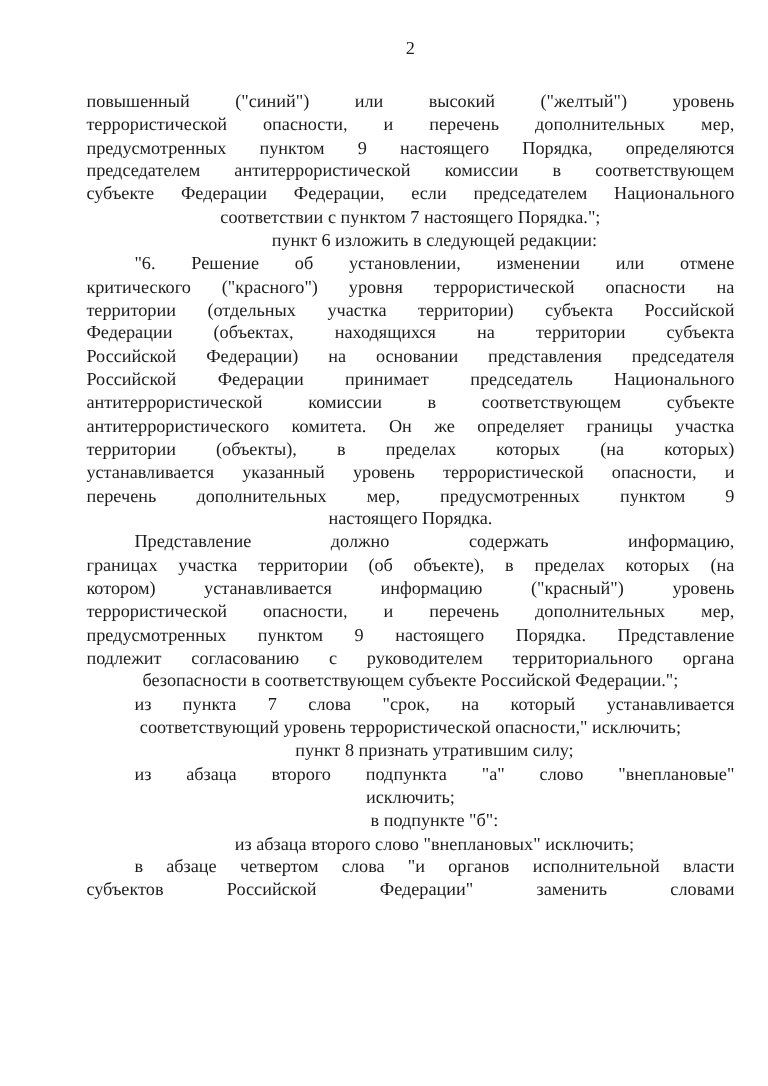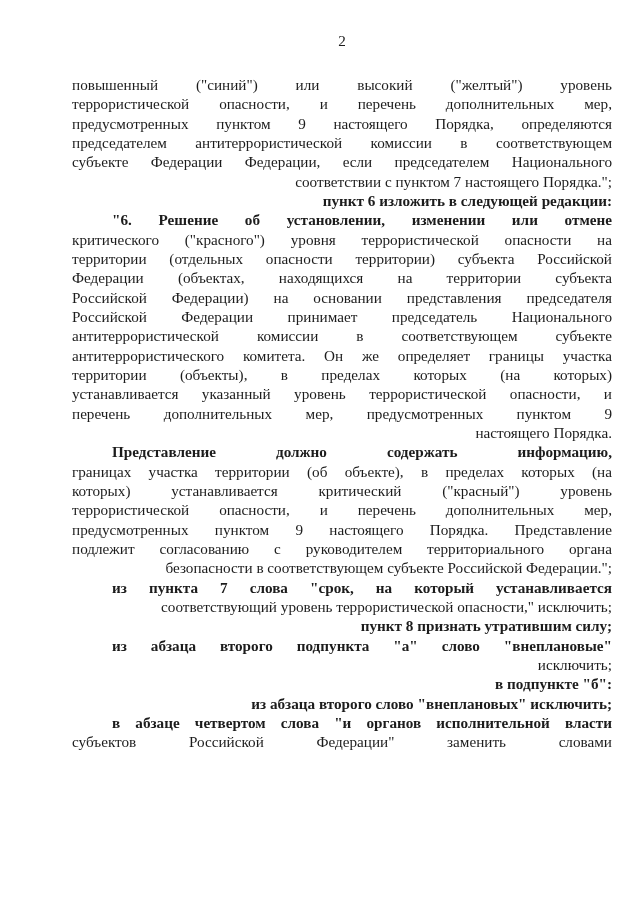--- a/index.html
+++ b/index.html
@@ -21,56 +21,56 @@
   .pageno {
     font-size: 15.2px;
     line-height: 19px;
     text-align: center;
     margin-bottom: 25px;
   }
   .text {
     font-size: 15.2px;
     line-height: 19.33px;
   }
-  .ln { text-align: right; }
+  .ln { text-align: center; }
   .ln.j {
     text-align: justify;
     text-align-last: justify;
   }
-  .ln.ind { padding-left: 40px; font-weight: bold; }
+  .ln.ind { padding-left: 40px; }
 </style>
 </head>
 <body>
 
 <div class="page">
   <div class="content">
     <div class="pageno">2</div>
     <div class="text">
       <div class="ln j">повышенный ("синий") или высокий ("желтый") уровень</div>
       <div class="ln j">террористической опасности, и перечень дополнительных мер,</div>
       <div class="ln j">предусмотренных пунктом 9 настоящего Порядка, определяются</div>
       <div class="ln j">председателем антитеррористической комиссии в соответствующем</div>
       <div class="ln j">субъекте Федерации Федерации, если председателем Национального</div>
       <div class="ln">соответствии с пунктом 7 настоящего Порядка.";</div>
       <div class="ln ind">пункт 6 изложить в следующей редакции:</div>
       <div class="ln j ind">"6. Решение об установлении, изменении или отмене</div>
       <div class="ln j">критического ("красного") уровня террористической опасности на</div>
-      <div class="ln j">территории (отдельных опасности территории) субъекта Российской</div>
+      <div class="ln j">территории (отдельных участка территории) субъекта Российской</div>
       <div class="ln j">Федерации (объектах, находящихся на территории субъекта</div>
       <div class="ln j">Российской Федерации) на основании представления председателя</div>
       <div class="ln j">Российской Федерации принимает председатель Национального</div>
       <div class="ln j">антитеррористической комиссии в соответствующем субъекте</div>
       <div class="ln j">антитеррористического комитета. Он же определяет границы участка</div>
       <div class="ln j">территории (объекты), в пределах которых (на которых)</div>
       <div class="ln j">устанавливается указанный уровень террористической опасности, и</div>
       <div class="ln j">перечень дополнительных мер, предусмотренных пунктом 9</div>
       <div class="ln">настоящего Порядка.</div>
       <div class="ln j ind">Представление должно содержать информацию,</div>
       <div class="ln j">границах участка территории (об объекте), в пределах которых (на</div>
-      <div class="ln j">которых) устанавливается критический ("красный") уровень</div>
+      <div class="ln j">котором) устанавливается информацию ("красный") уровень</div>
       <div class="ln j">террористической опасности, и перечень дополнительных мер,</div>
       <div class="ln j">предусмотренных пунктом 9 настоящего Порядка. Представление</div>
       <div class="ln j">подлежит согласованию с руководителем территориального органа</div>
       <div class="ln">безопасности в соответствующем субъекте Российской Федерации.";</div>
       <div class="ln j ind">из пункта 7 слова "срок, на который устанавливается</div>
       <div class="ln">соответствующий уровень террористической опасности," исключить;</div>
       <div class="ln ind">пункт 8 признать утратившим силу;</div>
       <div class="ln j ind">из абзаца второго подпункта "а" слово "внеплановые"</div>
       <div class="ln">исключить;</div>
       <div class="ln ind">в подпункте "б":</div>

